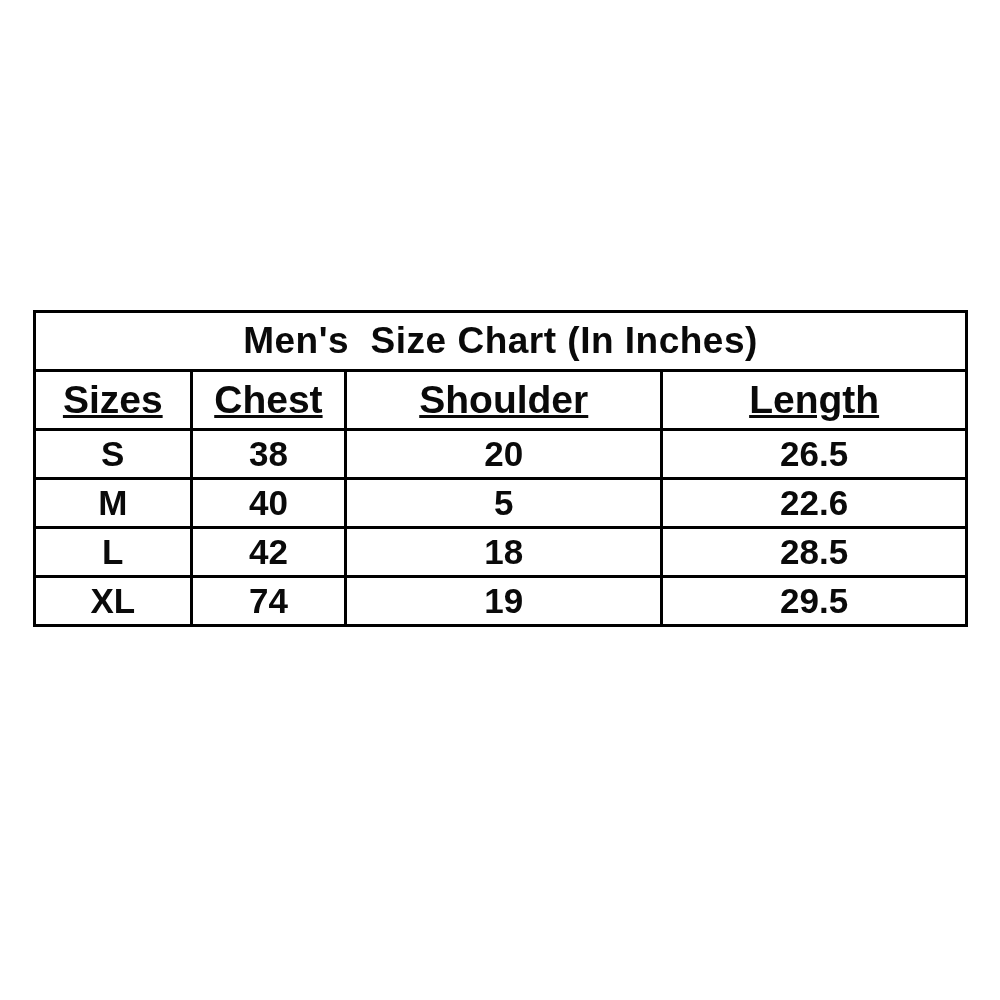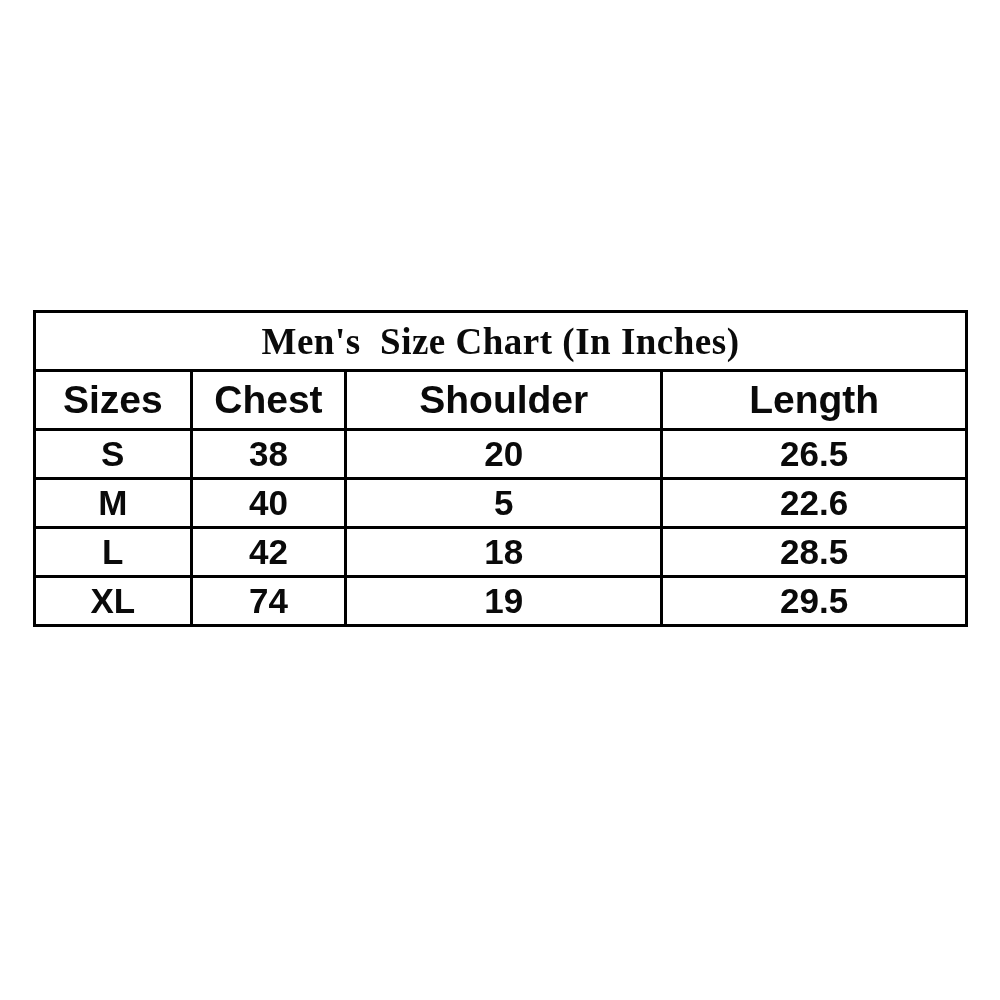--- a/index.html
+++ b/index.html
@@ -32,25 +32,25 @@
     color: #0a0a0a;
     font-weight: bold;
     padding: 0;
     overflow: hidden;
   }
   td.title-cell {
     height: 56px;
     font-size: 37px;
     white-space: pre; 
     letter-spacing: 0.5px;
-    font-family: Liberation Serif, serif;
   }
   tr.header-row th {
     height: 56px;
     font-size: 39px;
+    text-decoration: underline;
   }
   tr.data-row td {
     height: 46px;
     font-size: 35px;
   }
 </style>
 </head>
 <body>
 
 <div class="canvas">

